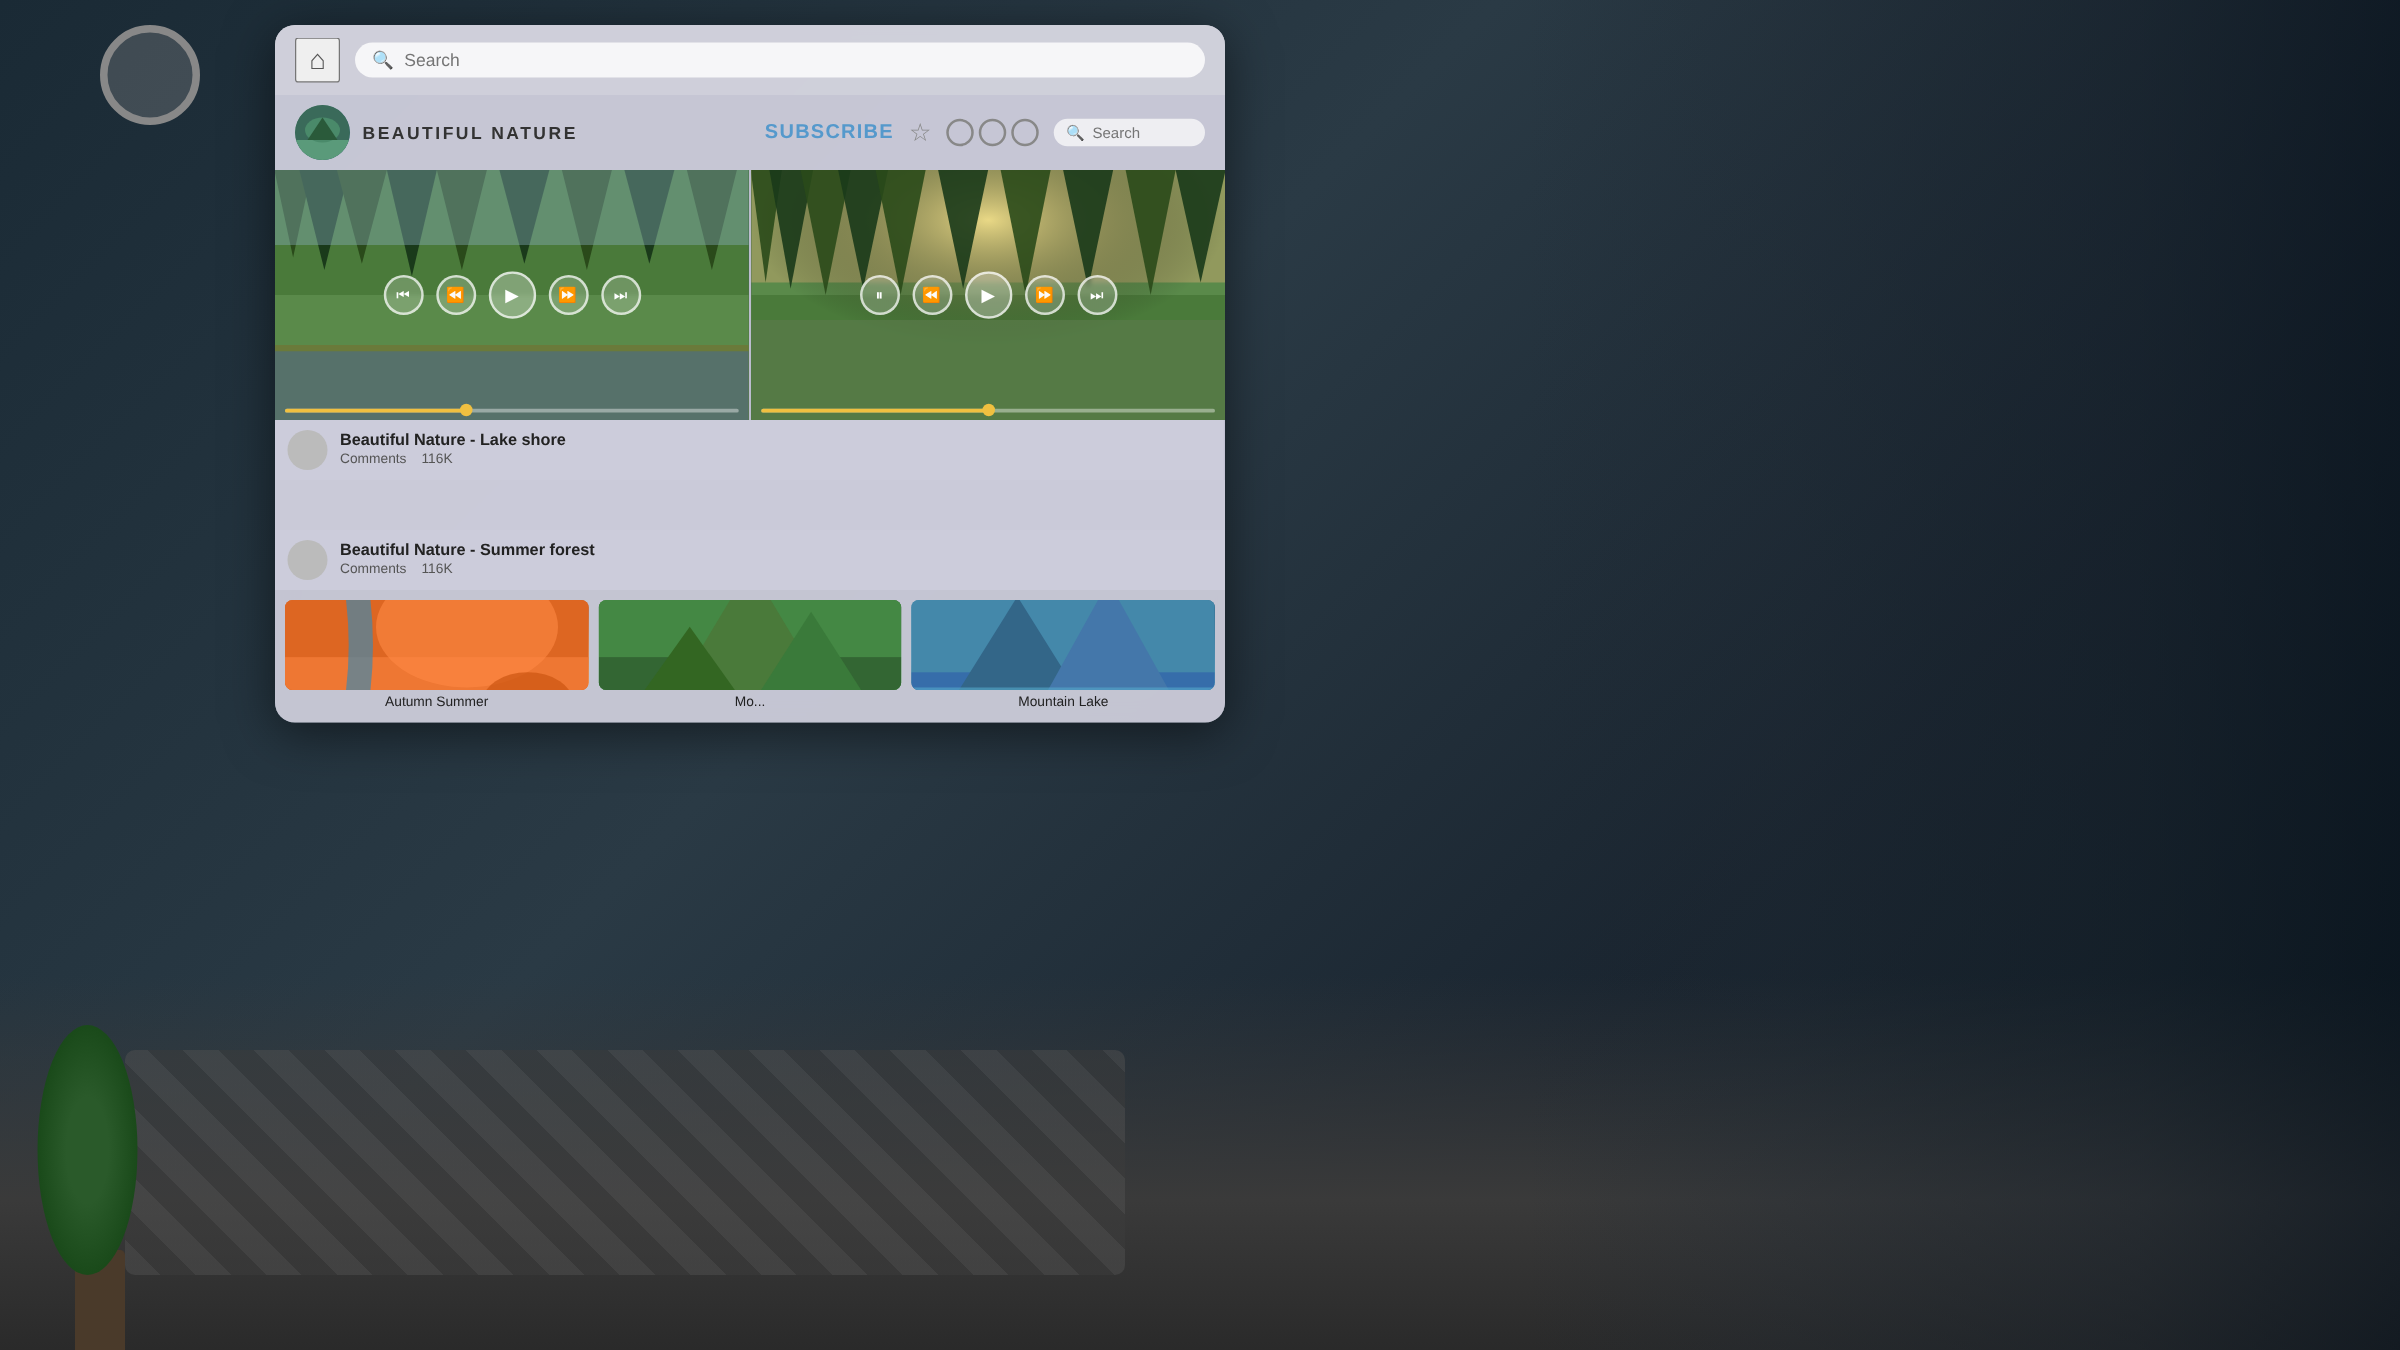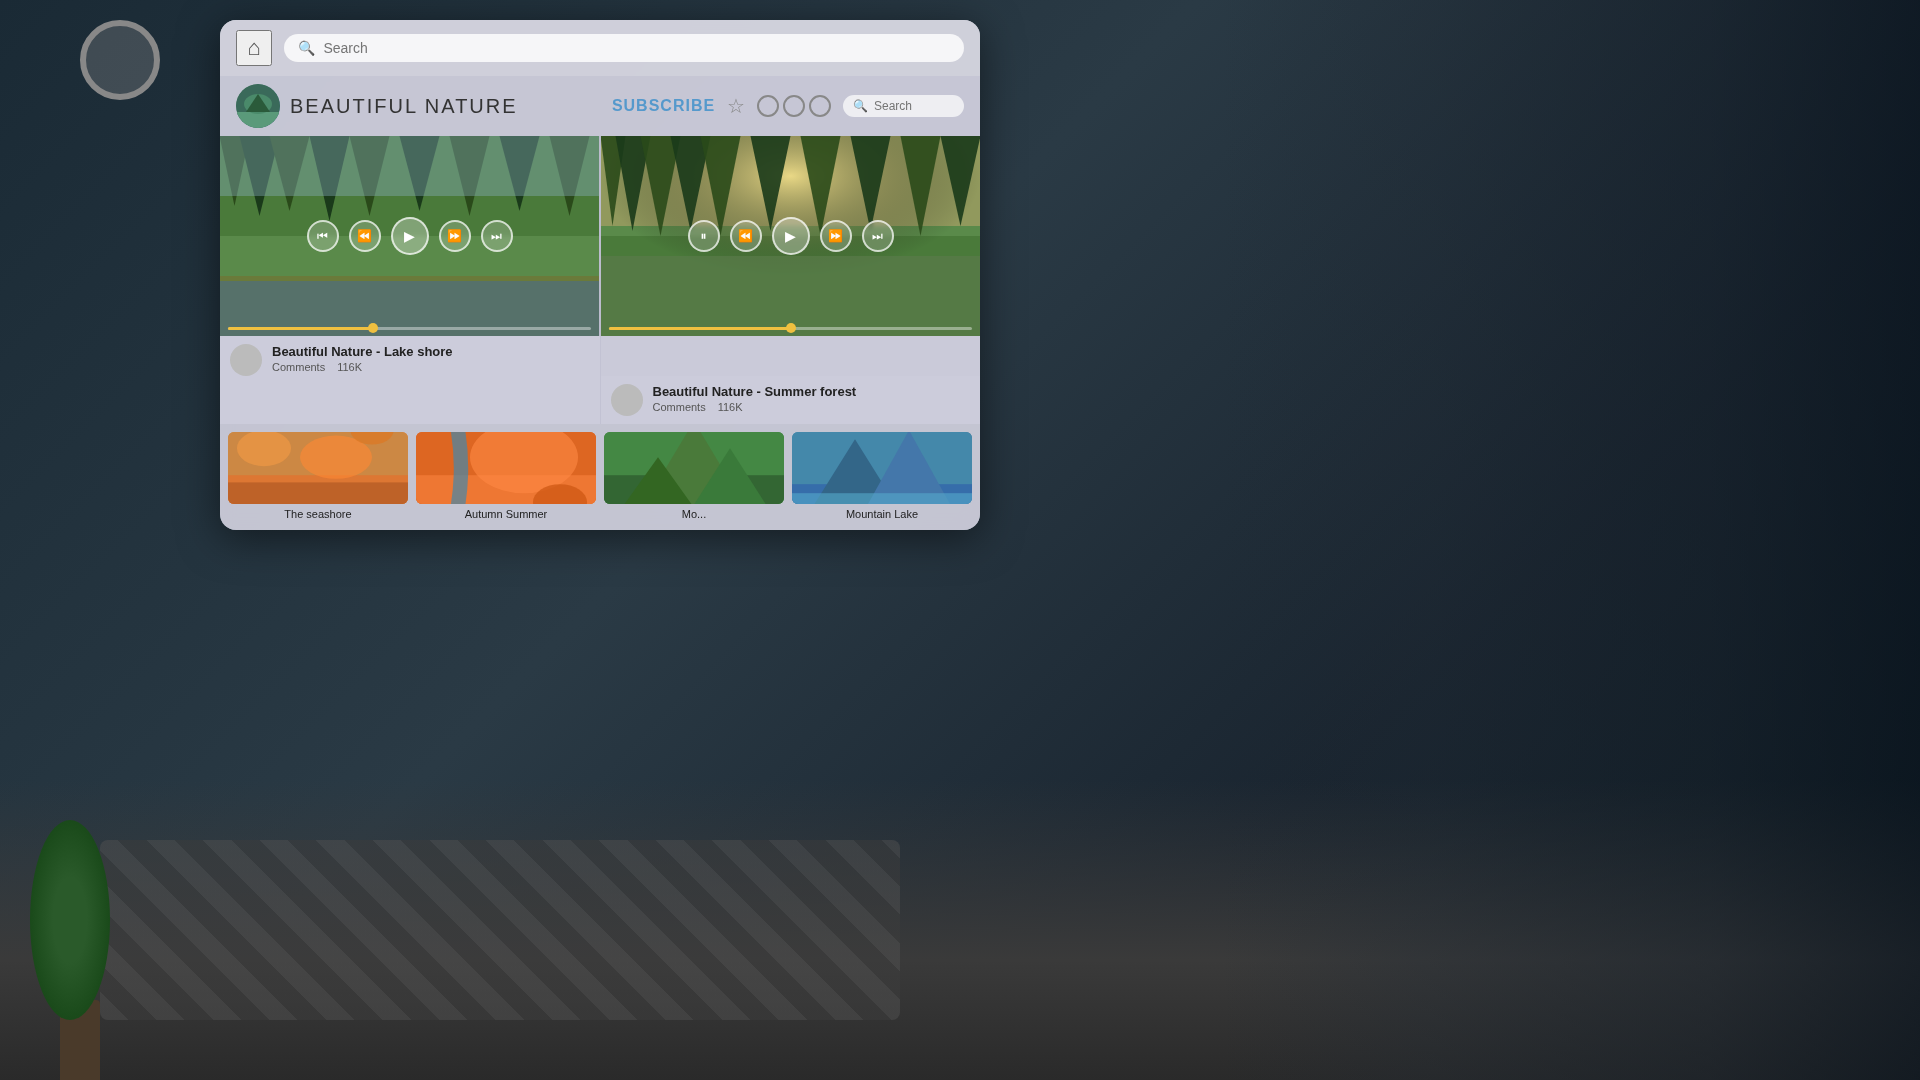--- a/index.html
+++ b/index.html
@@ -87,22 +87,22 @@
       background: linear-gradient(135deg, #5a8a6a, #3a6a8a);
       overflow: hidden;
       display: flex;
       align-items: center;
       justify-content: center;
       font-size: 10px;
       color: white;
     }
 
     .channel-name {
-      font-size: 20px;
-      font-weight: normal;
+      font-size: 14px;
+      font-weight: bold;
       color: #333;
       letter-spacing: 2px;
       flex: 1;
     }
 
     .subscribe-btn {
       background: transparent;
       border: none;
       font-size: 16px;
       font-weight: bold;
@@ -581,21 +581,21 @@
       <div class="progress-bar-container">
         <div class="progress-track">
           <div class="progress-fill" style="width:50%;"></div>
           <div class="progress-thumb" style="left:50%;"></div>
         </div>
       </div>
     </div>
 
   </div>
 
-  <div style="display:flex; background:rgba(205,205,220,0.85);">
+  <div style="display:flex; background:rgba(205,205,220,0.85);flex-direction:column;">
 
     <div class="video-info" style="flex:1; border-right:1px solid rgba(180,180,200,0.4);">
       <div class="video-avatar"></div>
       <div class="video-meta">
         <div class="video-title">Beautiful Nature - Lake shore</div>
         <div class="video-stats">
           <span>Comments</span>
           <span>116K</span>
         </div>
       </div>
@@ -608,34 +608,20 @@
         <div class="video-stats">
           <span>Comments</span>
           <span>116K</span>
         </div>
       </div>
     </div>
   </div>
 
   <div class="thumbnails-row">
 
-    <div class="thumb-item">
-      <div class="thumb-img thumb-seashore">
-        <svg width="100%" height="72" viewBox="0 0 100 72" preserveAspectRatio="xMidYMid slice" style="position:absolute;top:0;left:0;">
-          <rect width="100" height="72" fill="#cc8844"></rect>
-          <rect x="0" y="40" width="100" height="32" fill="#dd7733"></rect>
-          <rect x="0" y="44" width="100" height="28" fill="#aa5522" opacity="0.6"></rect>
-
-          <ellipse cx="20" cy="25" rx="15" ry="10" fill="#ee9944" opacity="0.7"></ellipse>
-          <ellipse cx="60" cy="30" rx="20" ry="12" fill="#ff8833" opacity="0.6"></ellipse>
-          <ellipse cx="80" cy="15" rx="12" ry="8" fill="#dd7722" opacity="0.7"></ellipse>
-        </svg>
-      </div>
-      <div class="thumb-label">The seashore</div>
-    </div>
 
 
     <div class="thumb-item">
       <div class="thumb-img thumb-autumn">
         <svg width="100%" height="72" viewBox="0 0 100 72" preserveAspectRatio="xMidYMid slice" style="position:absolute;top:0;left:0;">
           <rect width="100" height="72" fill="#dd6622"></rect>
           <rect x="0" y="40" width="100" height="32" fill="#ee7733"></rect>
 
           <path d="M20,0 Q30,36 20,72" stroke="#4488aa" stroke-width="8" fill="none" opacity="0.7"></path>
           <ellipse cx="60" cy="30" rx="30" ry="20" fill="#ff8844" opacity="0.6"></ellipse>

